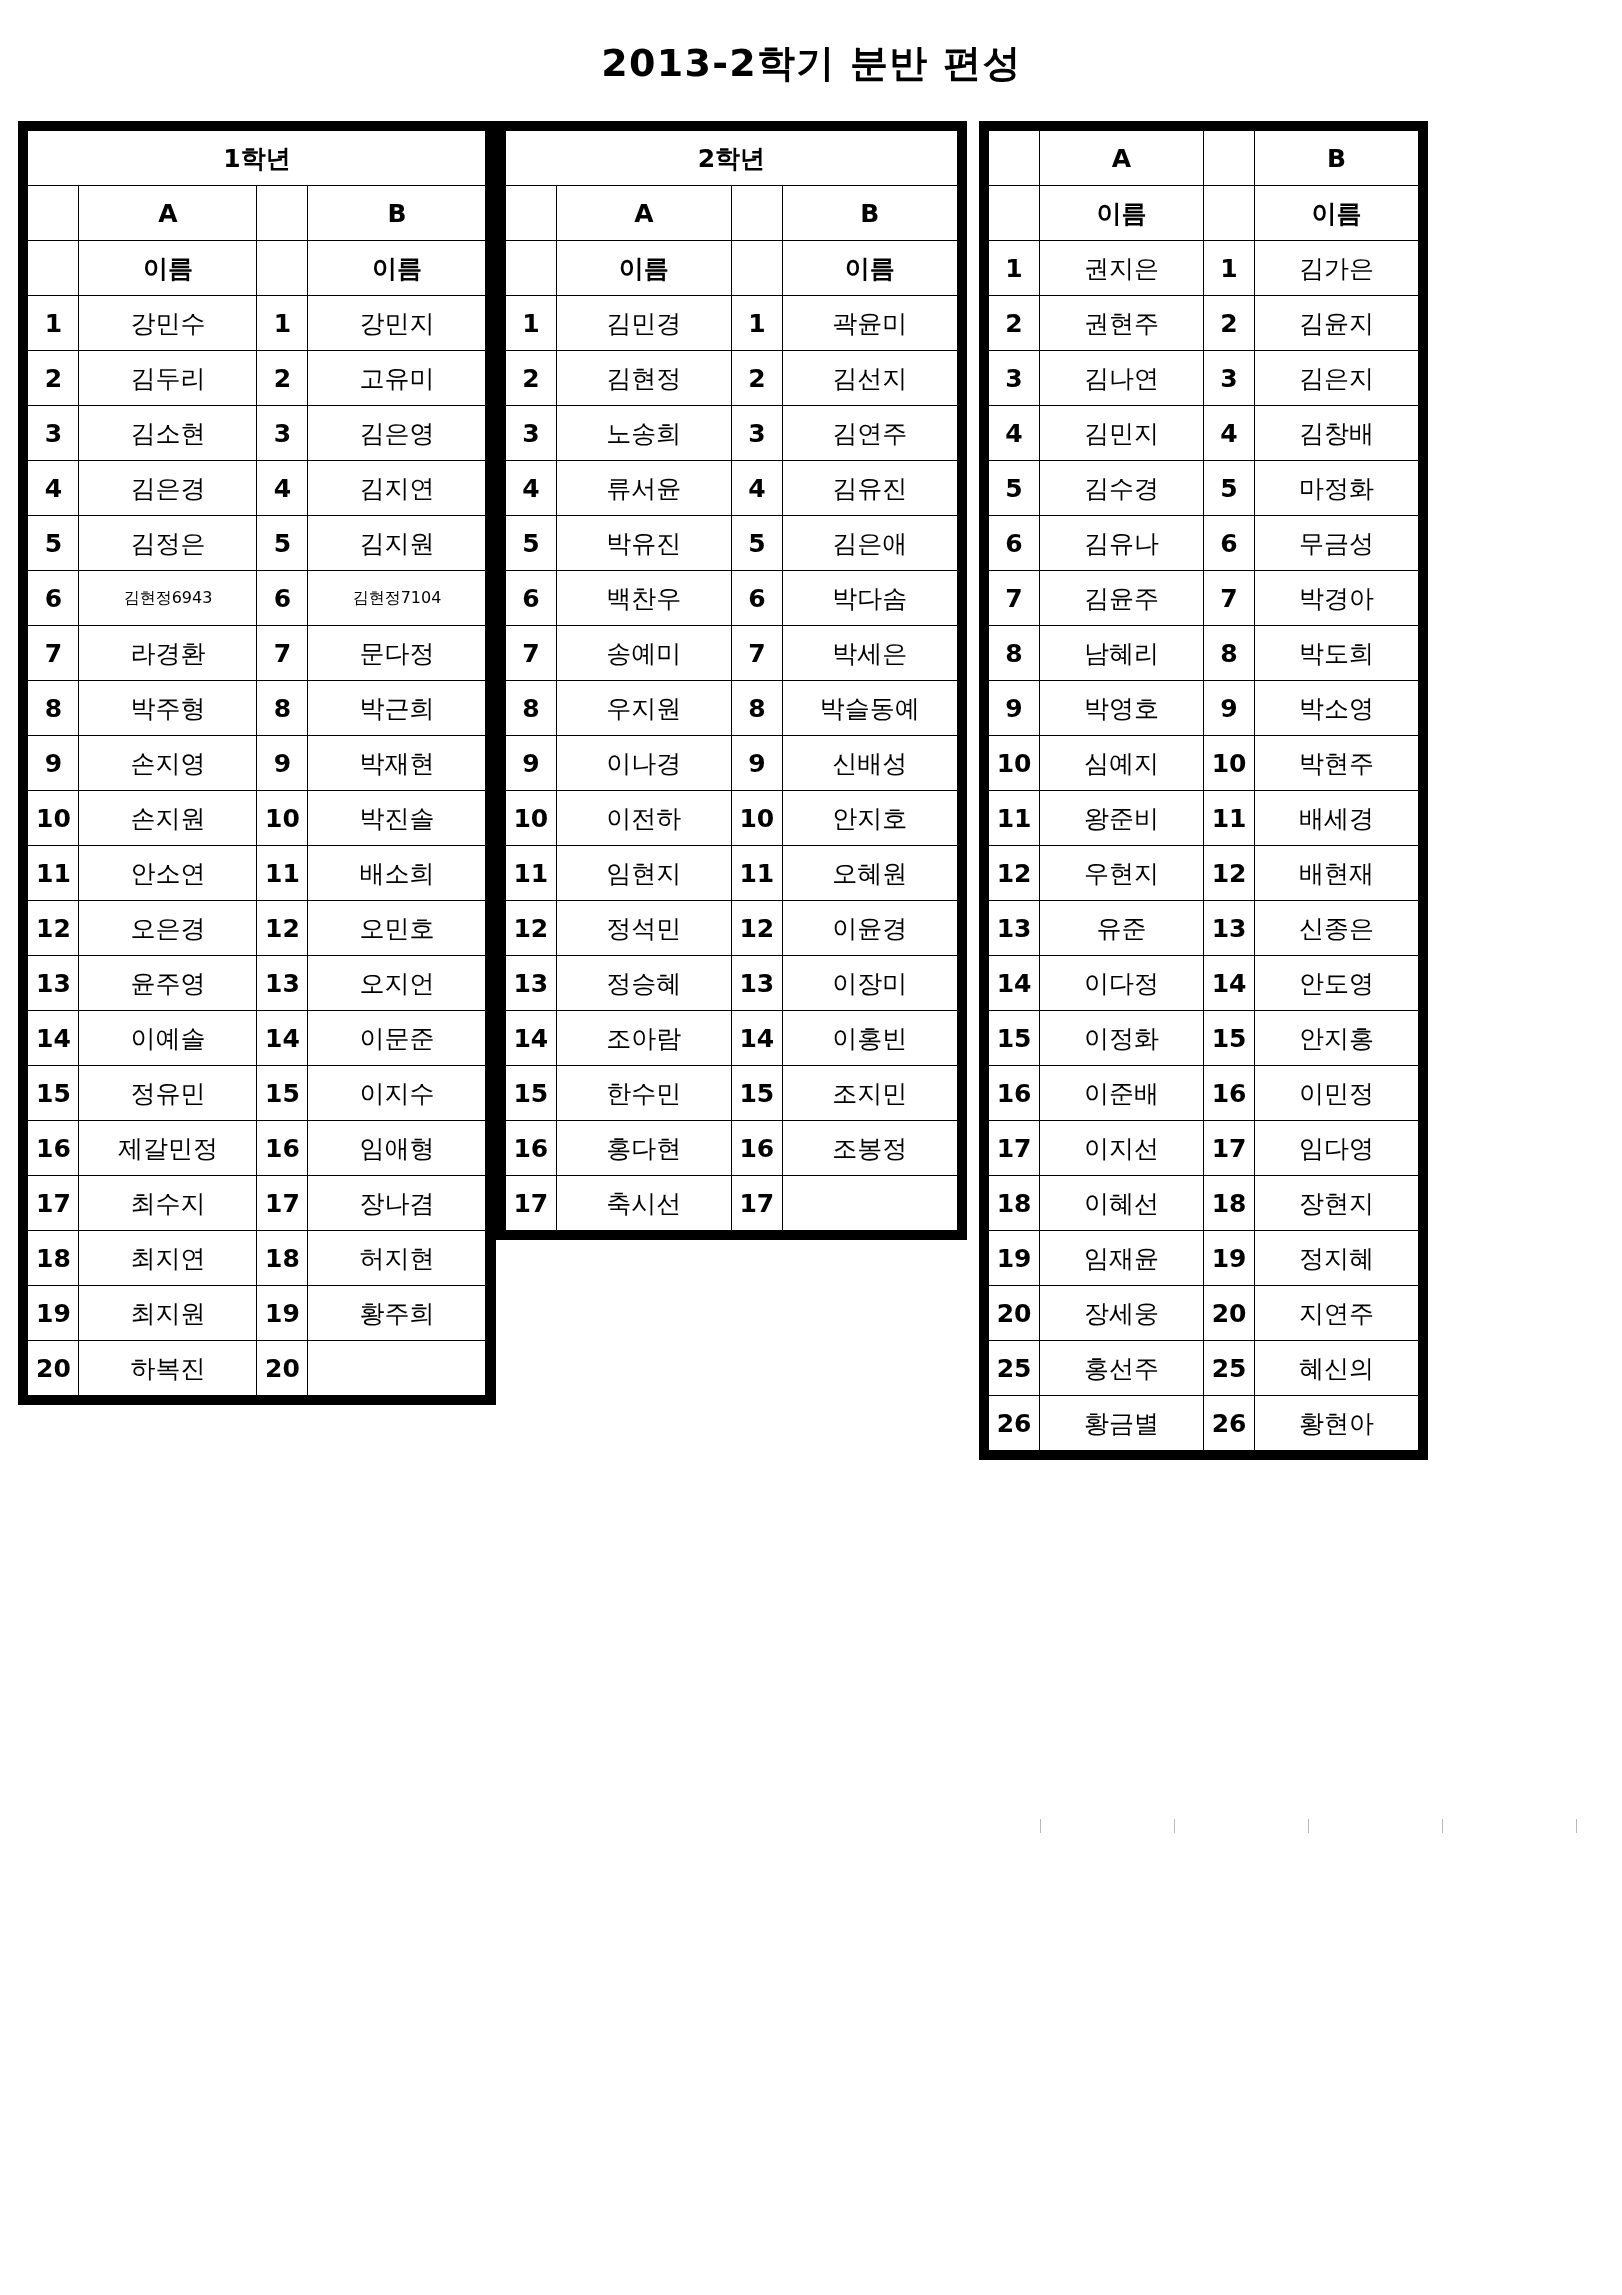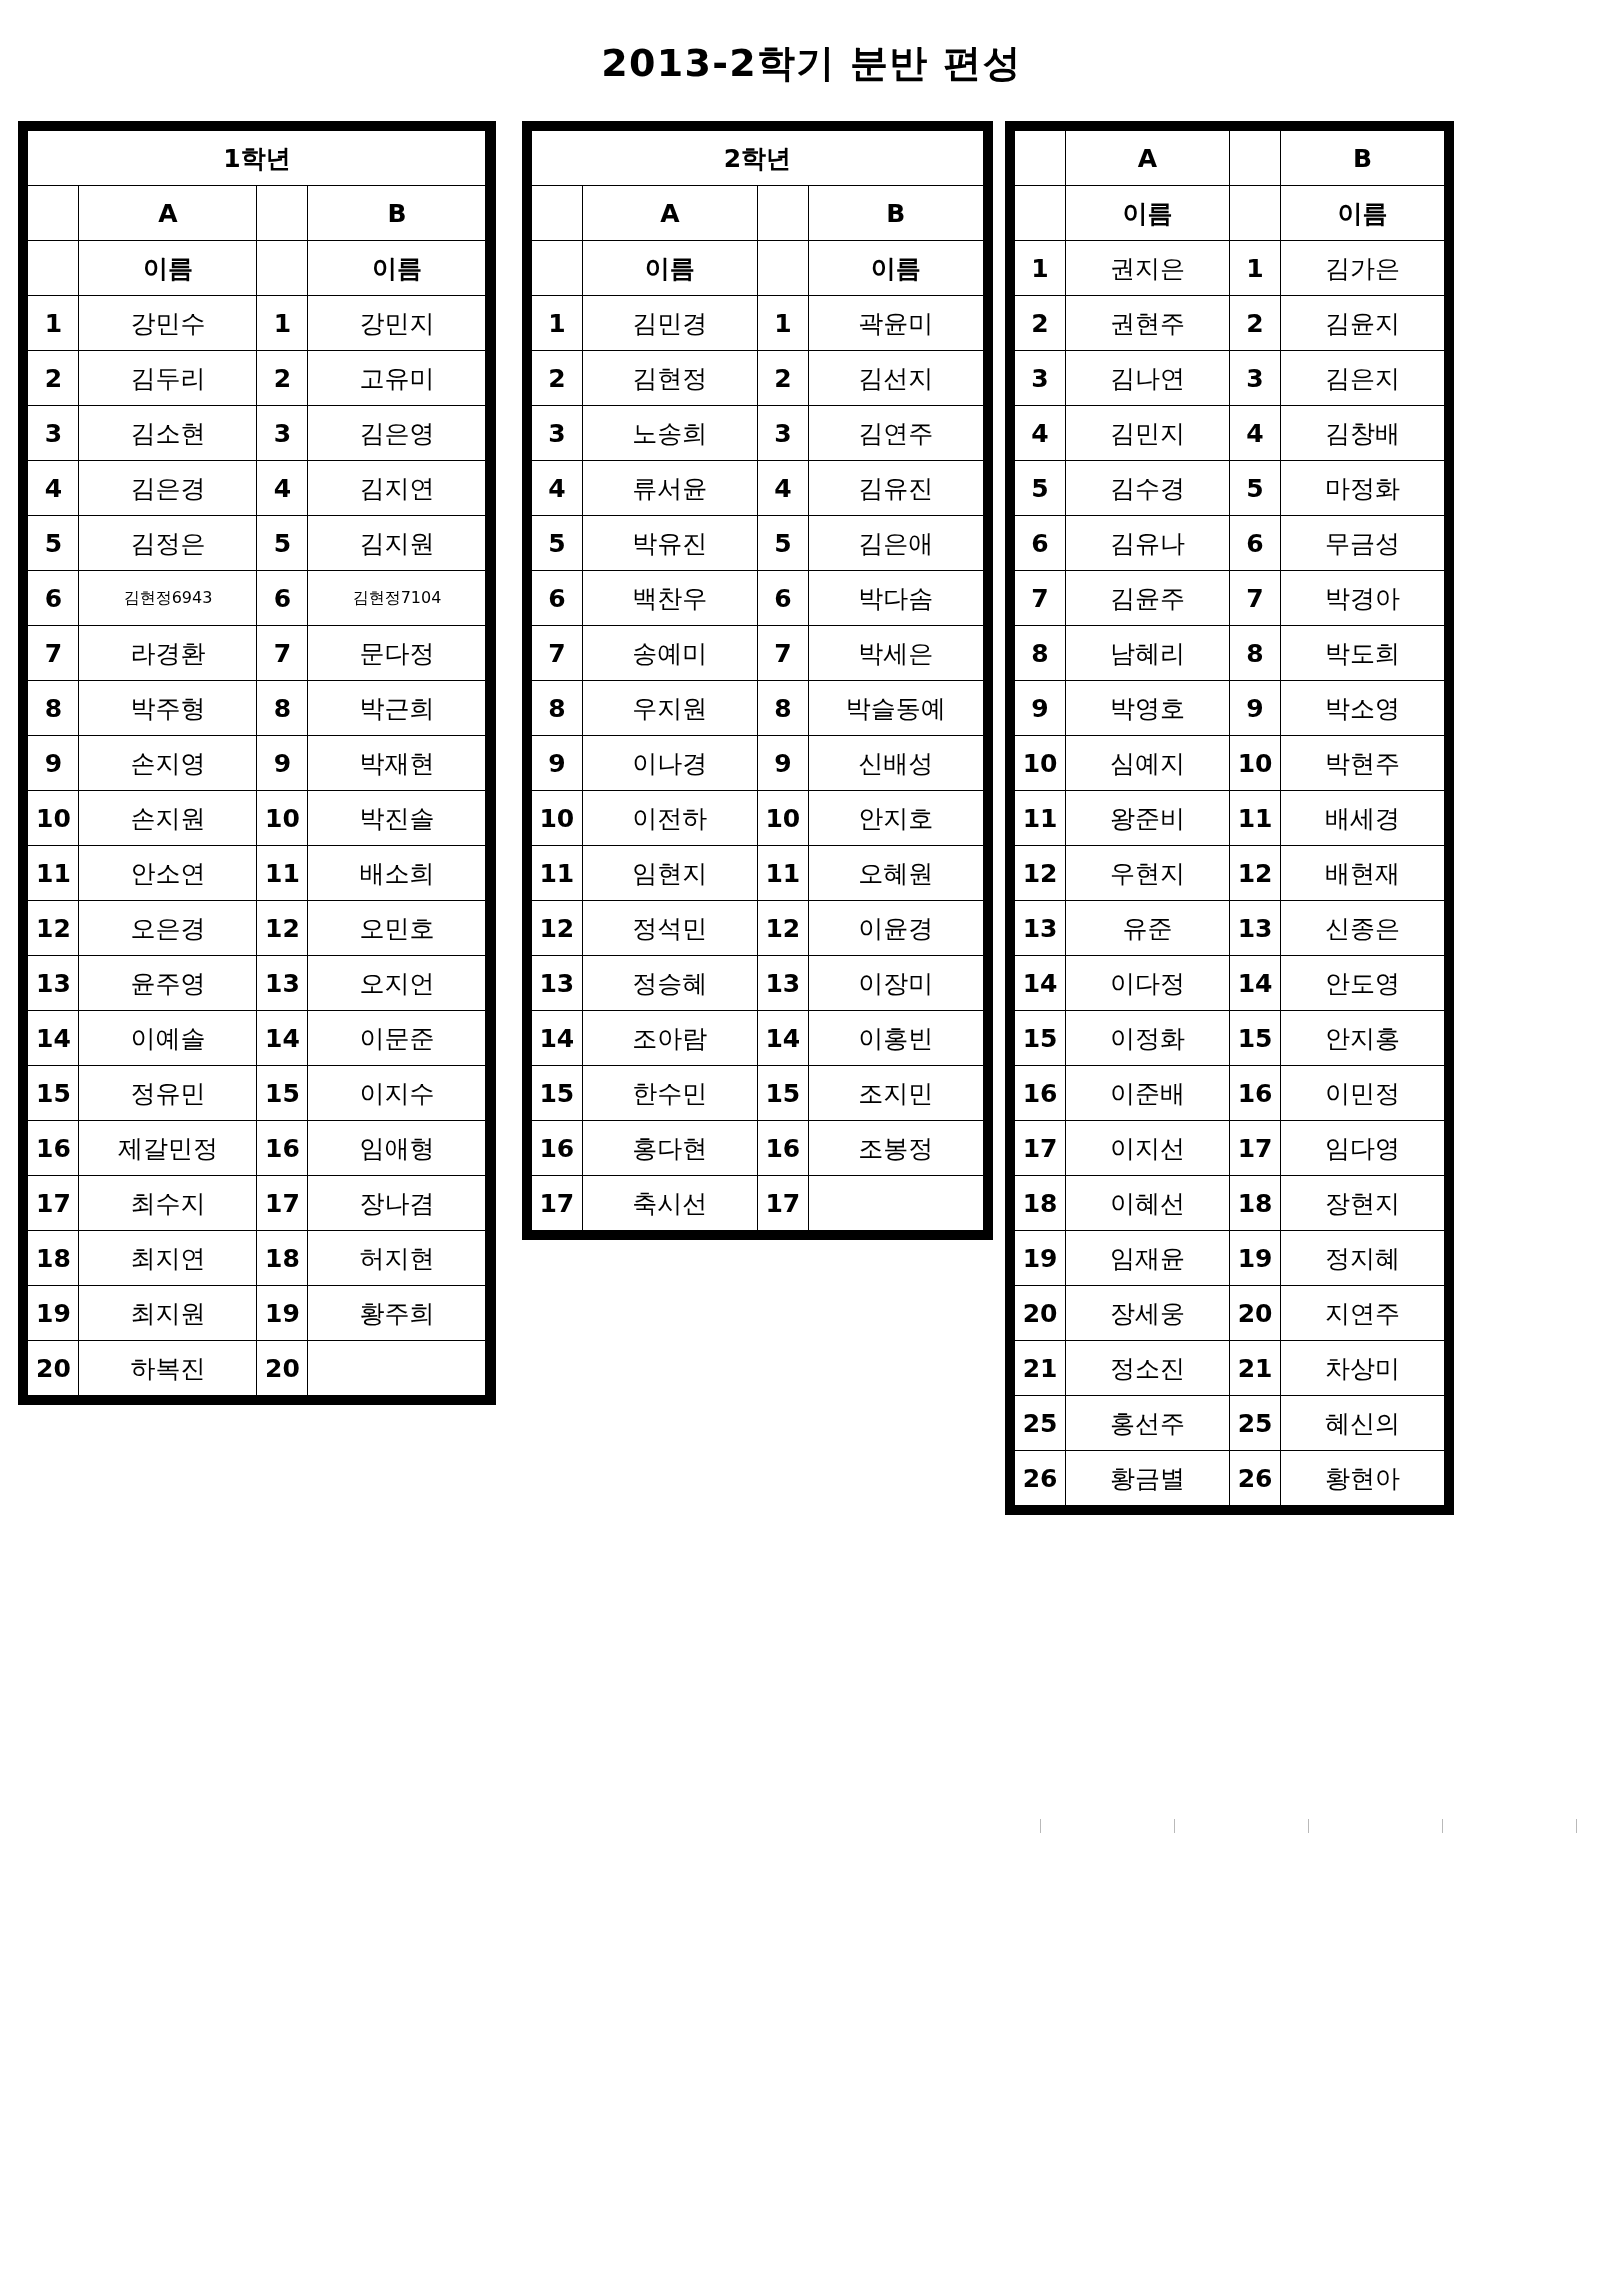--- a/index.html
+++ b/index.html
@@ -36,21 +36,21 @@
     width: 1623px;
     display: flex;
     align-items: flex-start;
   }
   .grade-block {
     background: #000000;
     padding: 9.2px;
     box-sizing: border-box;
   }
   .grade-block.g1 { margin-left: 18.3px; }
-  .grade-block.g2 { margin-left: 26px; }
+  .grade-block.g2 { margin-left: 0; }
   .grade-block.g3 { margin-left: 11.8px; }
 
   table.grade-table {
     border-collapse: collapse;
     background: #ffffff;
     table-layout: fixed;
   }
   table.grade-table td, table.grade-table th {
     border: 1.3px solid #000000;
     background: #ffffff;
@@ -532,26 +532,20 @@
               <td class="num-cell">19</td>
               <td class="name-cell">정지혜</td>
             </tr>
             <tr>
               <td class="num-cell">20</td>
               <td class="name-cell">장세웅</td>
               <td class="num-cell">20</td>
               <td class="name-cell">지연주</td>
             </tr>
             <tr>
-              <td class="num-cell">21</td>
-              <td class="name-cell">정소진</td>
-              <td class="num-cell">21</td>
-              <td class="name-cell">차상미</td>
-            </tr>
-            <tr>
               <td class="num-cell">25</td>
               <td class="name-cell">홍선주</td>
               <td class="num-cell">25</td>
               <td class="name-cell">혜신의</td>
             </tr>
             <tr>
               <td class="num-cell">26</td>
               <td class="name-cell">황금별</td>
               <td class="num-cell">26</td>
               <td class="name-cell">황현아</td>

